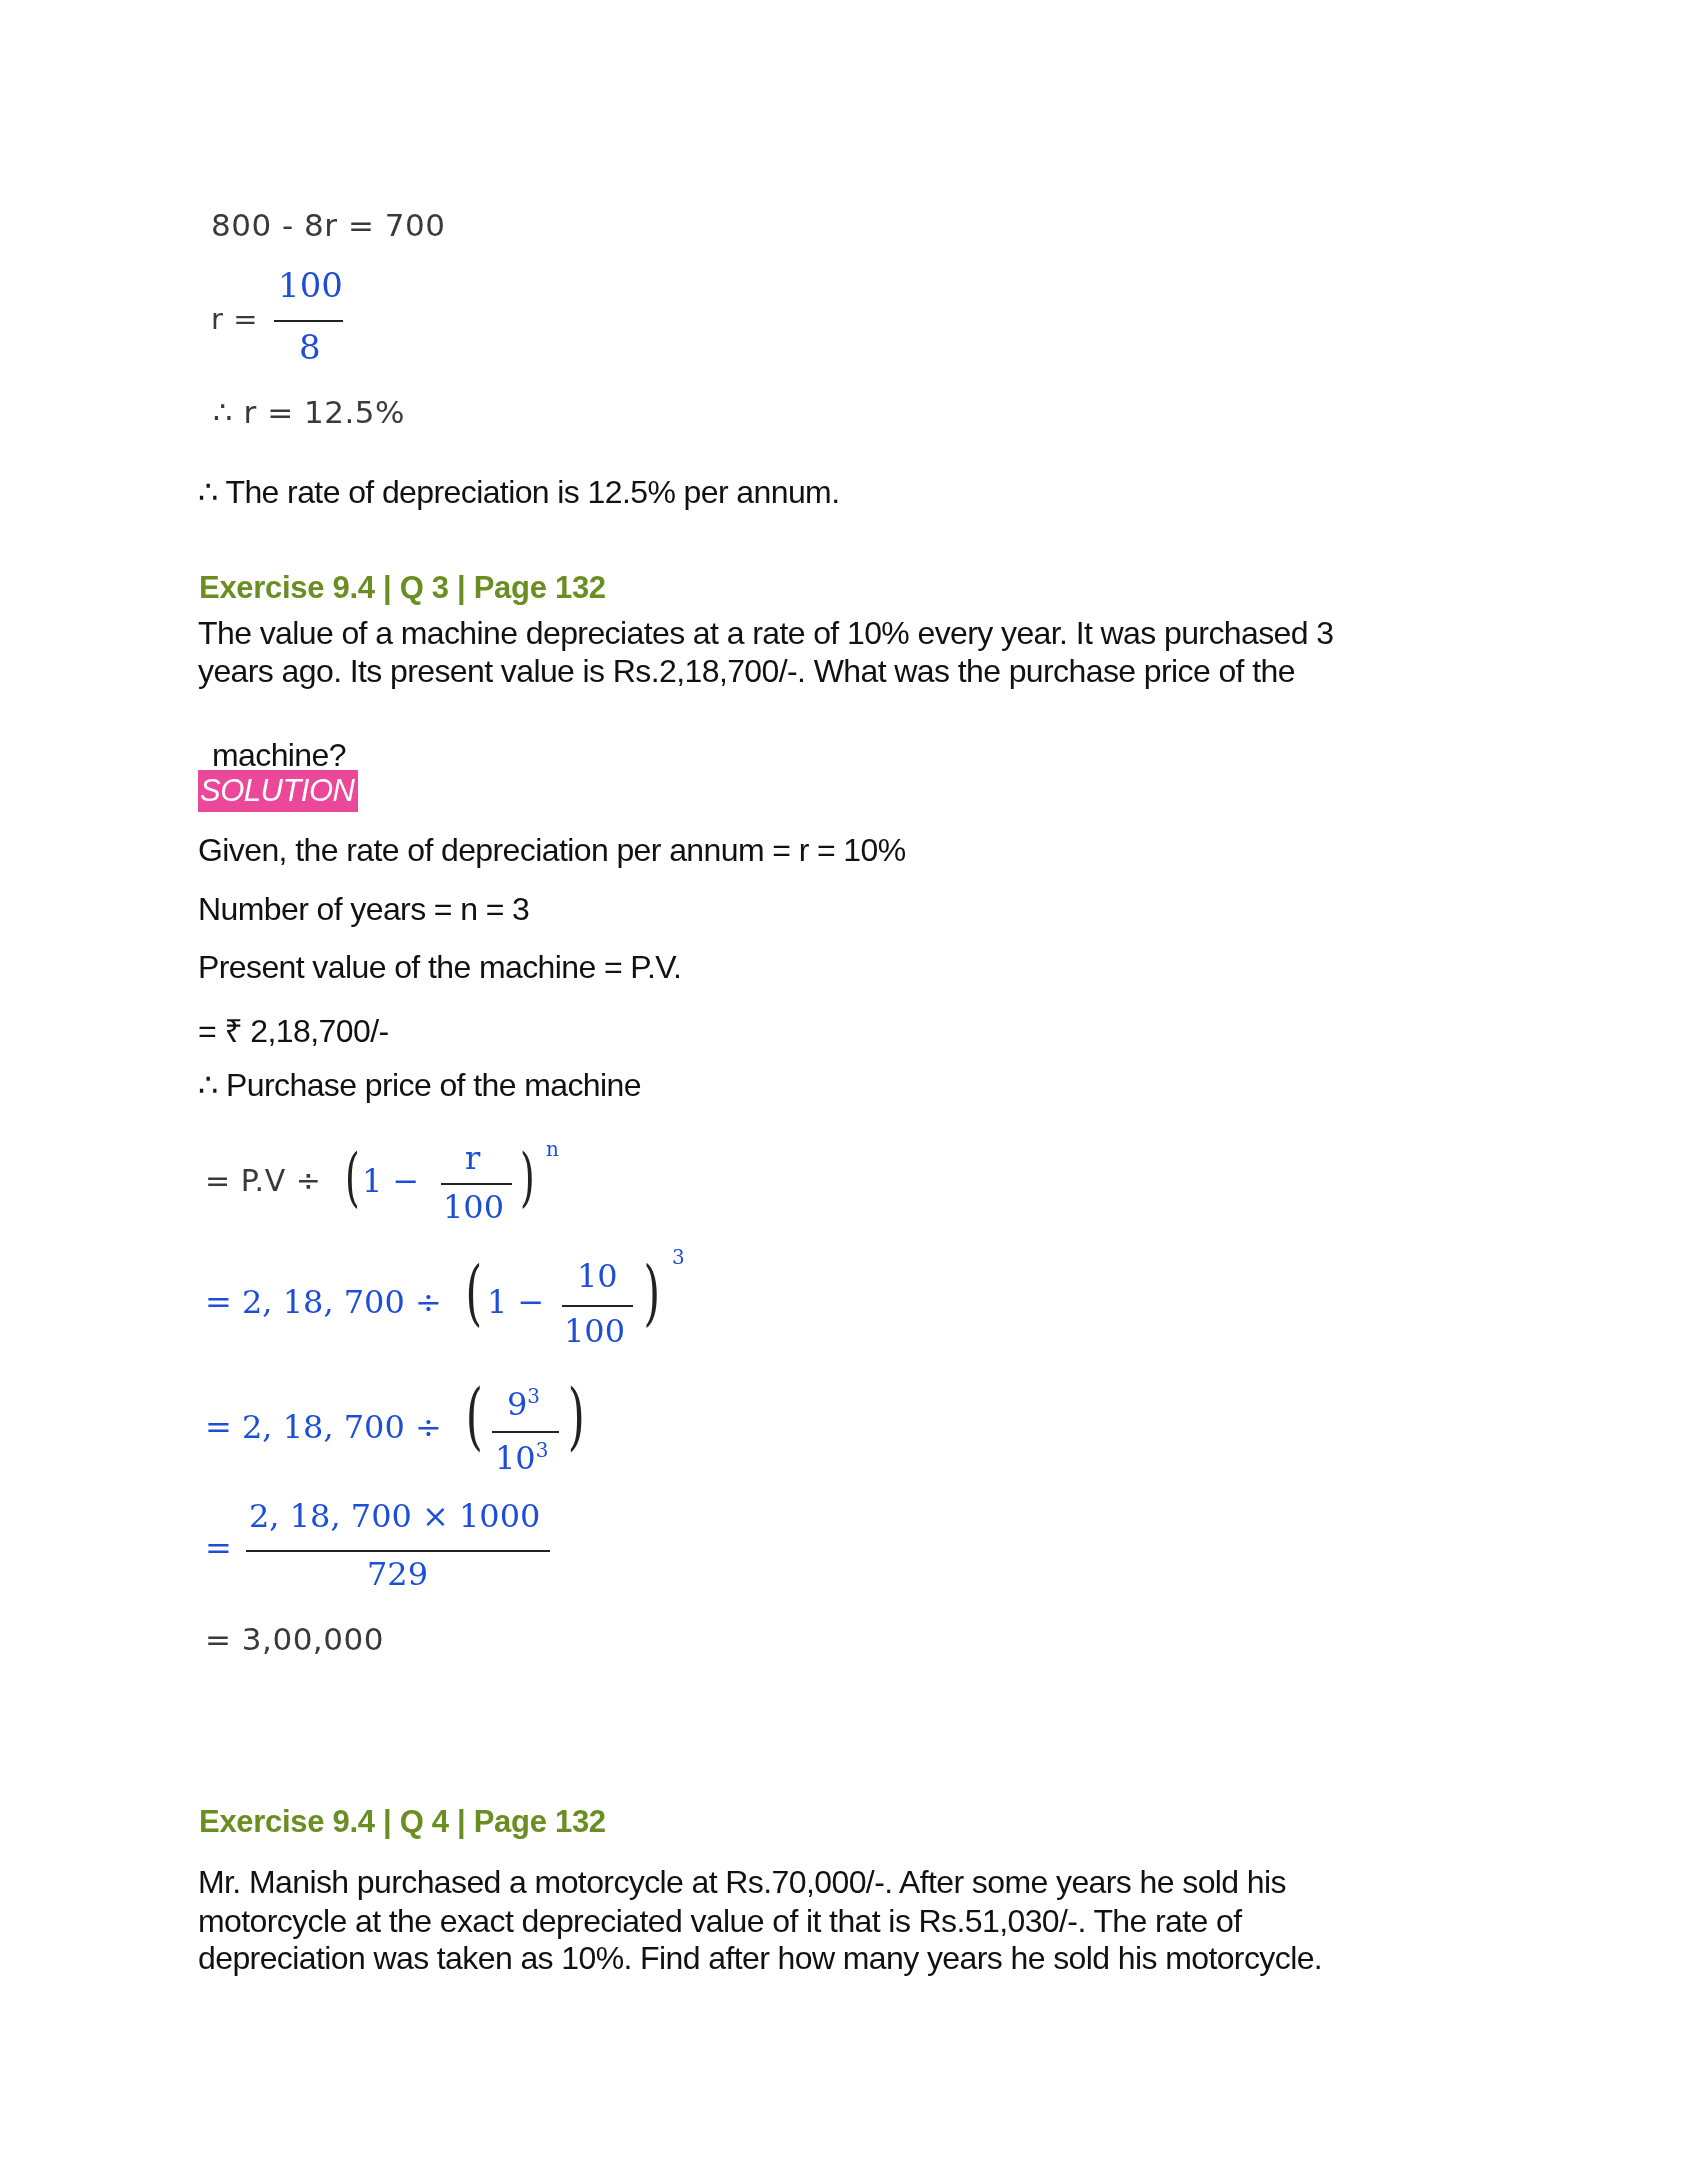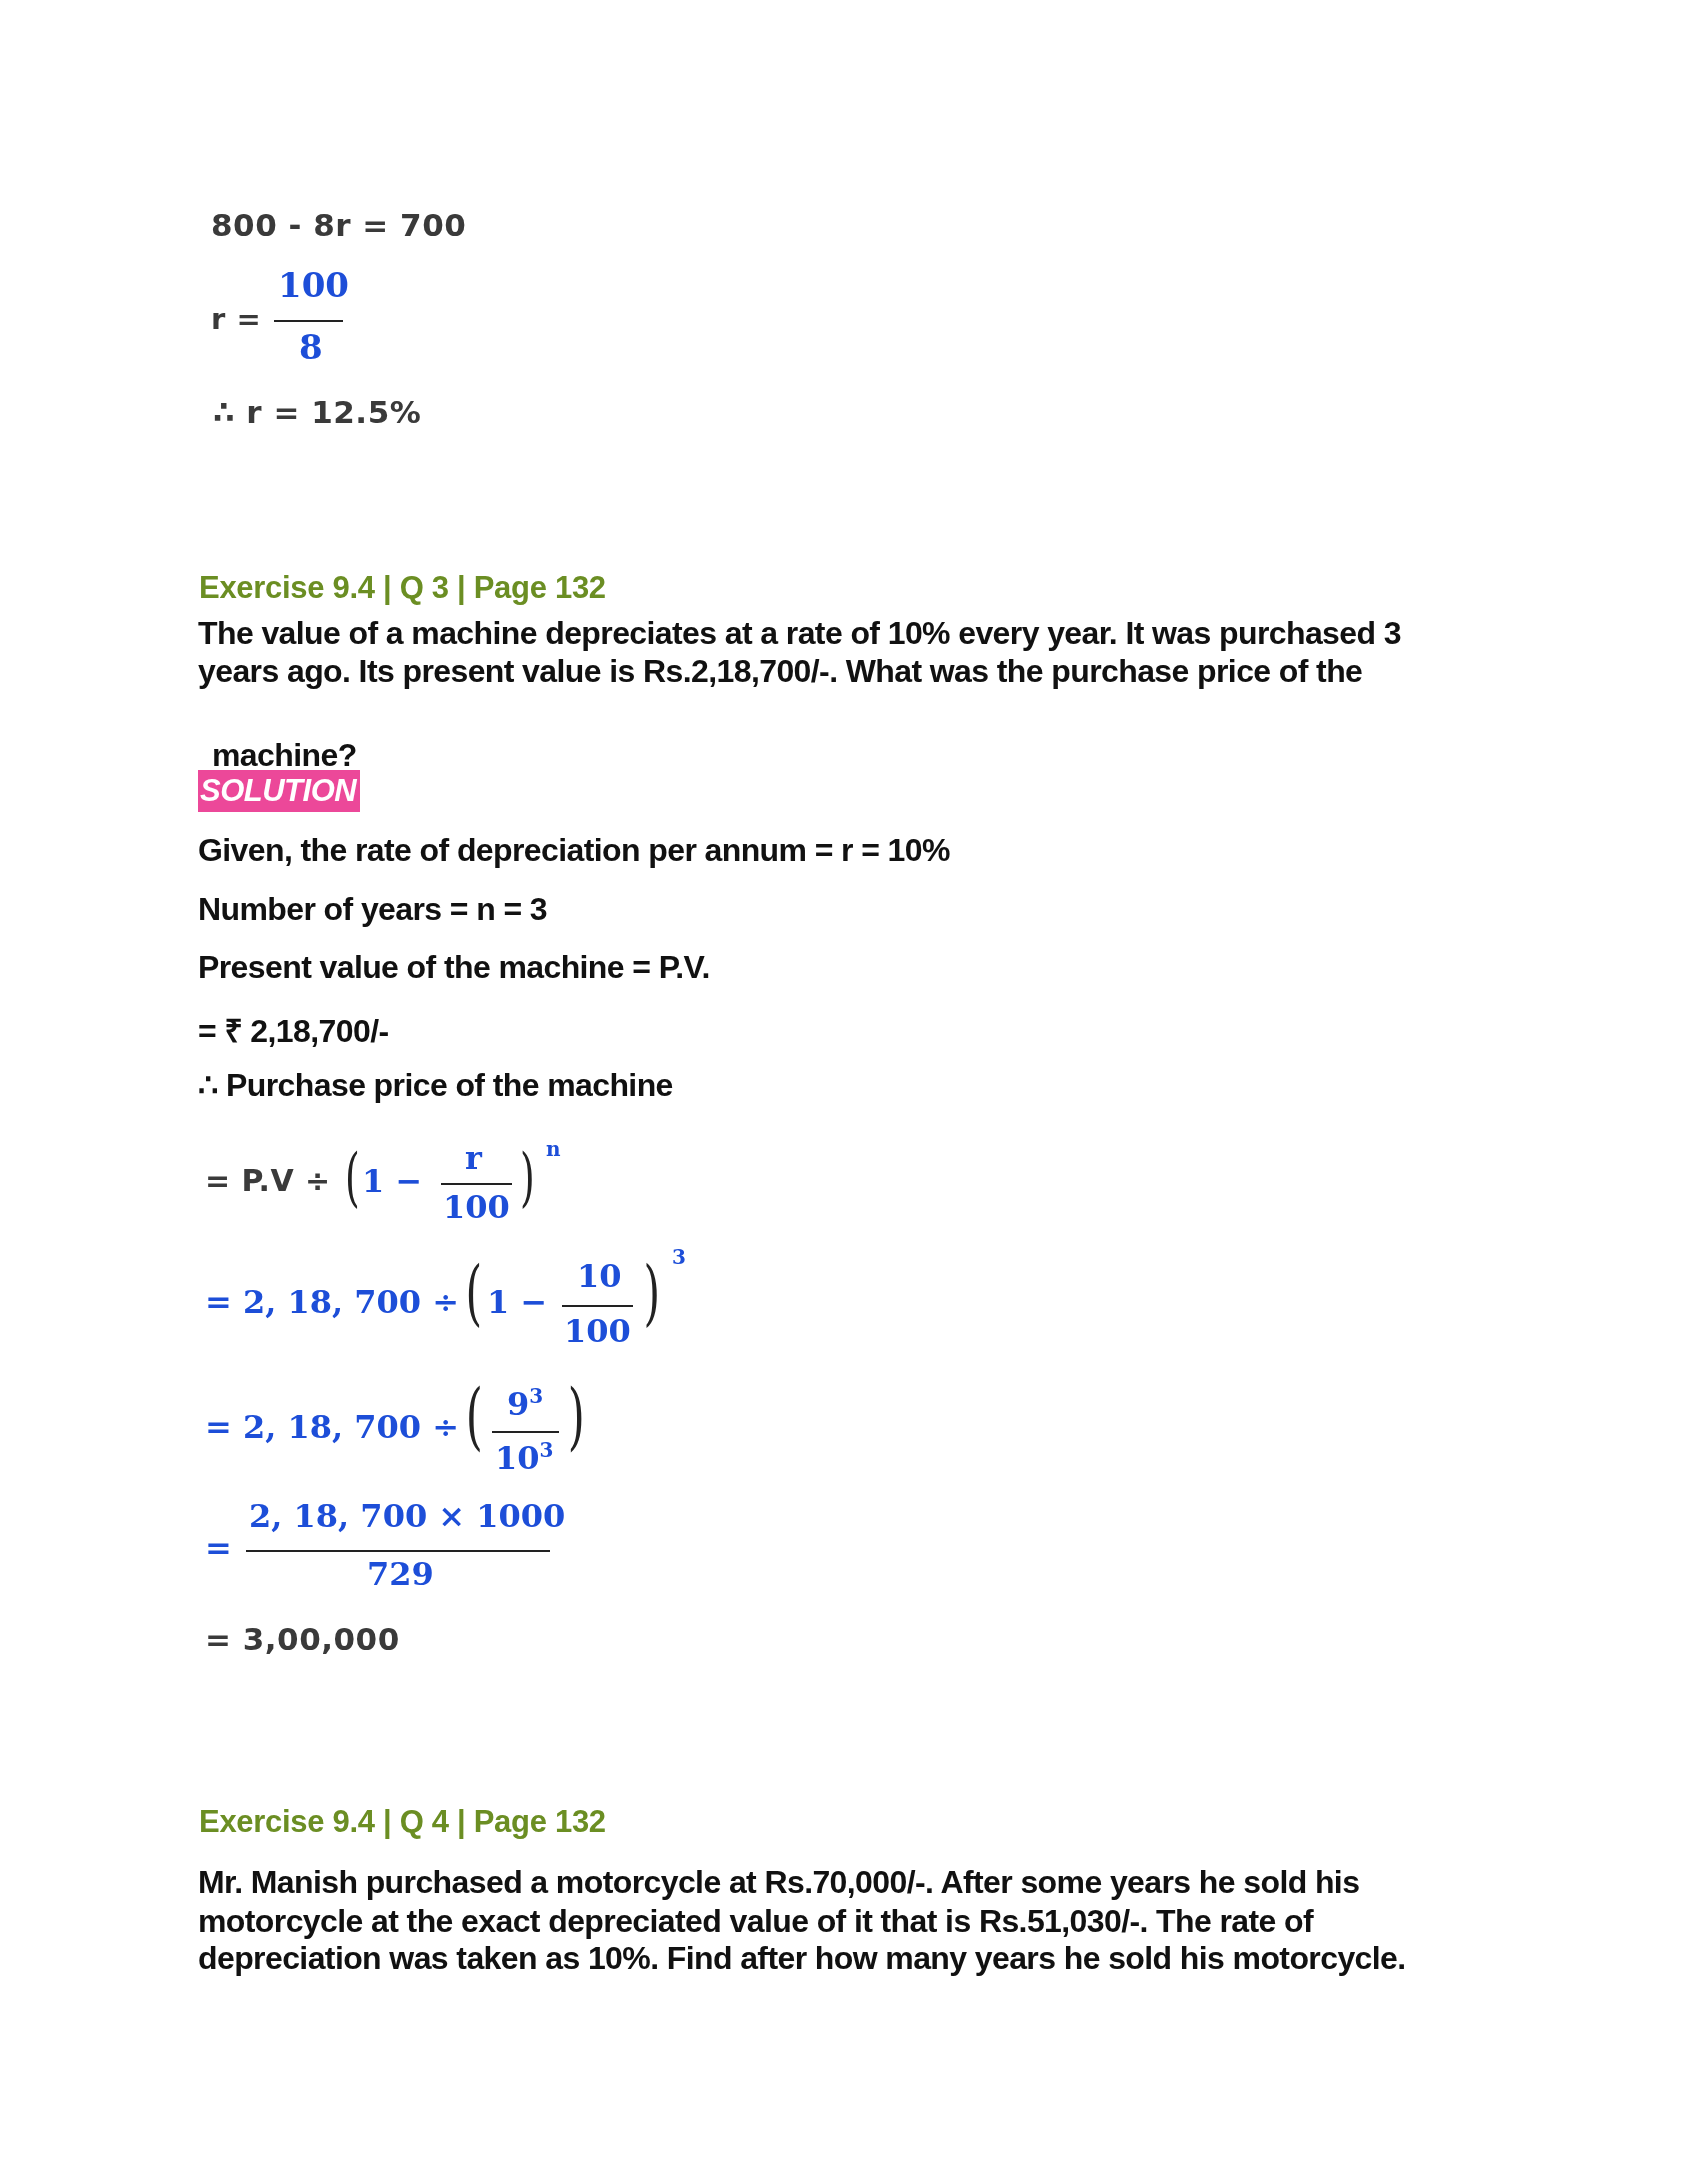--- a/index.html
+++ b/index.html
@@ -4,21 +4,21 @@
 <style>
   html, body { margin: 0; padding: 0; background: #ffffff; }
   #page {
     position: relative;
     width: 1683px;
     height: 2178px;
     background: #ffffff;
     overflow: hidden;
     color: #111;
   }
-  .abs { position: absolute; white-space: nowrap; font-weight: bold; }
+  .abs { position: absolute; white-space: nowrap; }
   .body-text {
     font-family: "Liberation Sans", sans-serif;
     font-size: 32px;
     color: #111;
     letter-spacing: -0.6px;
     transform-origin: left top;
   }
   .light-math {
     font-family: "DejaVu Sans", sans-serif;
     font-size: 31px;
@@ -73,20 +73,21 @@
 
   <div>
     <div class="abs light-math" style="left:211px; top:302px; font-size:29px;">r =</div>
     <div class="abs tex" style="left:278px; top:265px; font-size:34px;">100</div>
     <div class="frac-bar" style="left:274px; top:320px; width:69px;"></div>
     <div class="abs tex" style="left:299px; top:327px; font-size:34px;">8</div>
   </div>
 
   <div class="abs light-math" style="left:213px; top:394px;">∴ r = 12.5%</div>
 
+  <div class="abs body-text" style="left:198px; top:473px;">∴ The rate of depreciation is 12.5% per annum.</div>
 
   <div class="abs heading" style="left:199px; top:570px;">Exercise 9.4 | Q 3 | Page 132</div>
 
   <div>
     <div class="abs body-text" style="left:198px; top:615px;">The value of a machine depreciates at a rate of 10% every year. It was purchased 3</div>
     <div class="abs body-text" style="left:198px; top:653px;">years ago. Its  present value is Rs.2,18,700/-. What was the purchase price of the</div>
     <div class="abs body-text" style="left:212px; top:691px;margin-top:46px;">machine?</div>
   </div>
 
   <div class="abs solution-badge" style="left:198px; top:770px;">SOLUTION</div>

